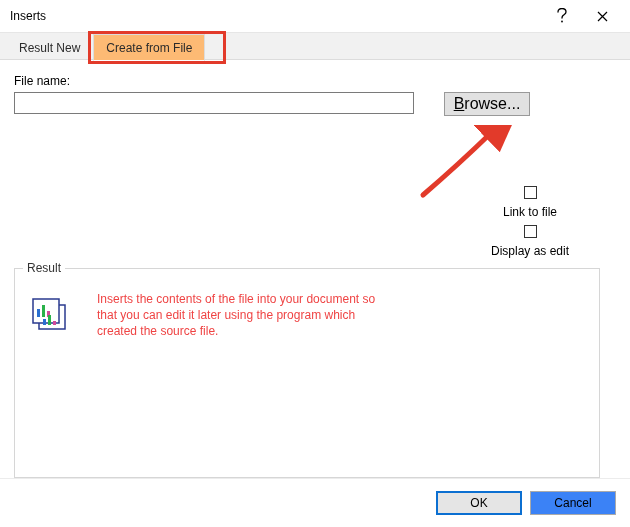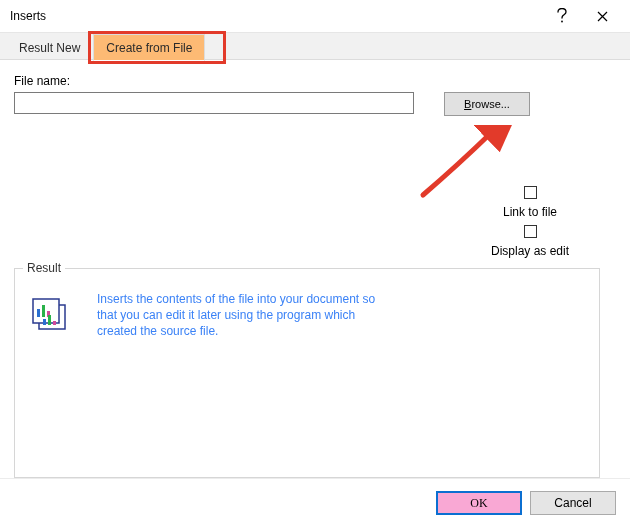--- a/index.html
+++ b/index.html
@@ -88,21 +88,21 @@
     font-family: inherit;
     font-size: 12px;
     outline: none;
   }
   .browse-btn {
     width: 86px;
     height: 24px;
     background: #e1e1e1;
     border: 1px solid #999;
     font-family: inherit;
-    font-size: 11px;
+    font-size: 16px;
     padding: 0;
     text-align: center;
   }
   .browse-btn .u { text-decoration: underline; }
   .arrow {
     position: absolute;
     left: 413px;
     top: 65px;
     pointer-events: none;
   }
@@ -146,42 +146,41 @@
   }
   .result-icon {
     width: 44px;
     height: 44px;
     flex: 0 0 auto;
     margin-top: 4px;
   }
   .result-text {
     max-width: 300px;
     line-height: 1.35;
-    color: #3b82f6;
+    color: #ef4444;
   }
   .footer {
     position: absolute;
     right: 14px;
     bottom: 12px;
     display: flex;
     gap: 8px;
   }
   .ftr-btn {
     width: 86px;
     height: 24px;
     font-family: inherit;
     font-size: 12px;
     border: 1px solid #aaa;
-    background: #e5e5e5;
+    background: #3b82f6;
     padding: 0;
   }
   .ftr-btn.primary {
     border: 2px solid #0b6fd1;
-    background: #f9a8d4;
-    font-family: Liberation Serif, serif;
+    background: #e5e5e5;
   }
   .bottom-line {
     position: absolute;
     left: 0; right: 0; bottom: 48px;
     border-top: 1px solid #ececec;
   }
 </style>
 </head>
 <body>
 

